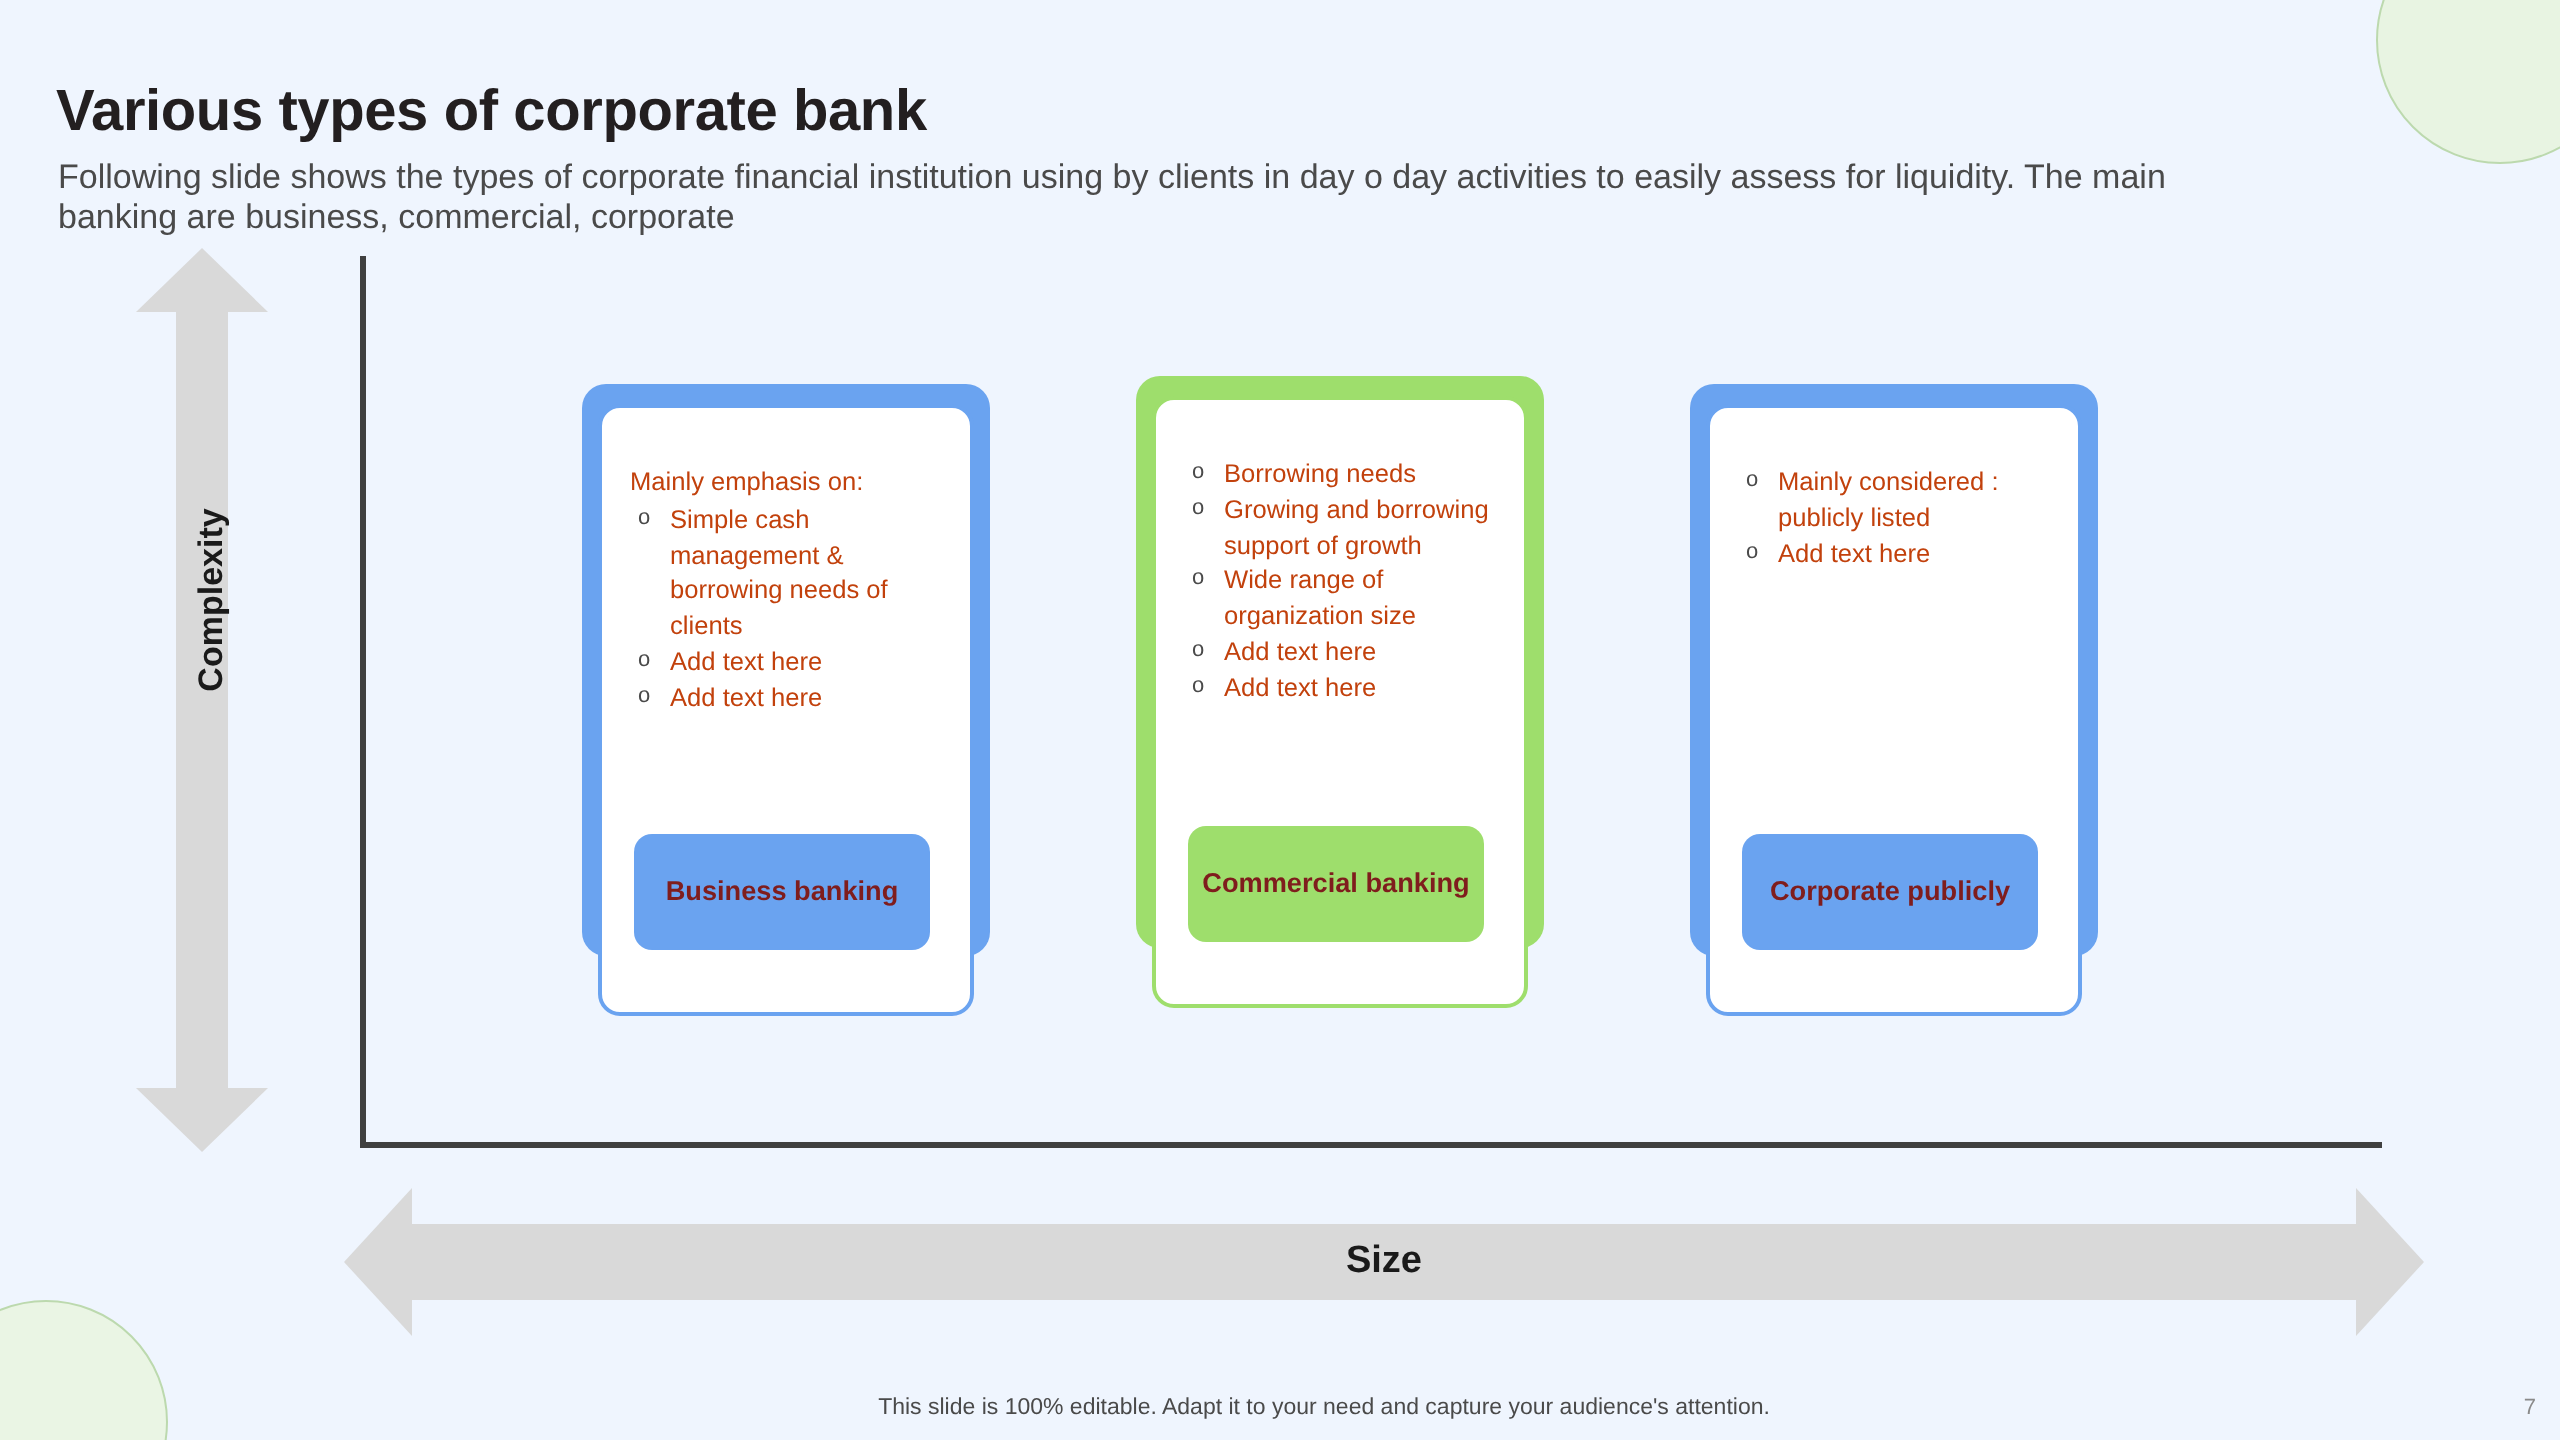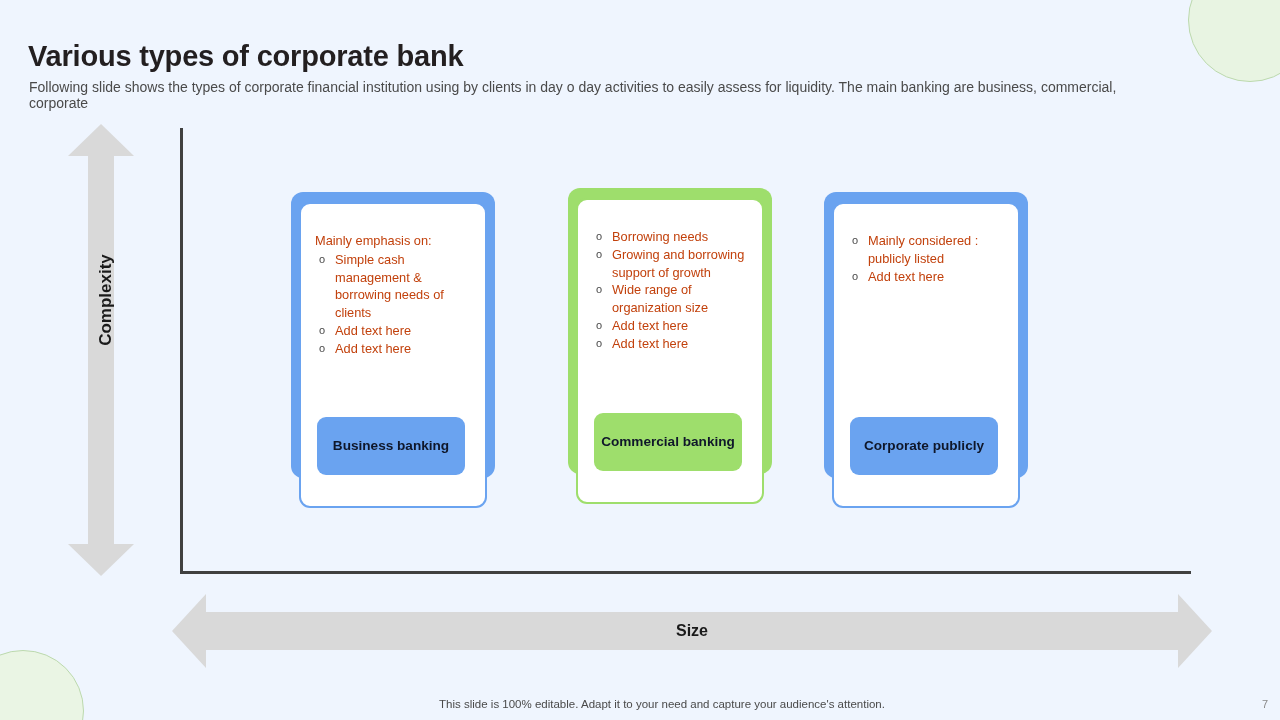--- a/index.html
+++ b/index.html
@@ -54,21 +54,21 @@
     font-size: 29px;
     font-weight: bold;
     color: #231f20;
     letter-spacing: -0.2px;
     margin-top: 12px;
   }
   .subtitle {
     position: absolute;
     left: 29px;
     top: 79px;
-    font-size: 14px;
+    font-size: 17px;
     color: #4a4a4a;
     width: 1100px;
   }
 
   
   .axis-v {
     position: absolute;
     left: 180px;
     top: 128px;
     width: 3px;
@@ -170,21 +170,21 @@
   }
   .axis-label-h {
     position: absolute;
     left: 0;
     top: 0;
     width: 1040px;
     height: 74px;
     display: flex;
     align-items: center;
     justify-content: center;
-    font-size: 16px;
+    font-size: 19px;
     font-weight: bold;
     color: #1a1a1a;
   }
 
   
   .card-wrap {
     position: absolute;
     width: 204px;
     height: 316px;
   }
@@ -242,21 +242,21 @@
     bottom: 31px;
     width: 148px;
     height: 58px;
     border-radius: 9px;
     display: flex;
     align-items: center;
     justify-content: center;
     text-align: left;
     font-size: 13.6px;
     font-weight: bold;
-    color: #0f172a;
+    color: #7f1d1d;
     line-height: 18px;
   }
 
   
   .footer-note {
     position: absolute;
     left: 0;
     right: 0;
     bottom: 10px;
     text-align: center;
@@ -324,21 +324,21 @@
           <li>Growing and borrowing support of growth</li>
           <li>Wide range of organization size</li>
           <li>Add text here</li>
           <li>Add text here</li>
         </ul>
       </div>
       <div class="card-btn" style="background:#9ede6c;">Commercial banking</div>
     </div>
   </div>
 
-  <div class="card-wrap" style="left:824px; top:192px;">
+  <div class="card-wrap" style="left:845px; top:192px;">
     <div class="card-back" style="background:#6aa3f0;"></div>
     <div class="card-front" style="border:2px solid #6aa3f0;">
       <div class="card-body">
         <ul class="bullets">
           <li>Mainly considered : publicly listed</li>
           <li>Add text here</li>
         </ul>
       </div>
       <div class="card-btn" style="background:#6aa3f0;">Corporate publicly</div>
     </div>

